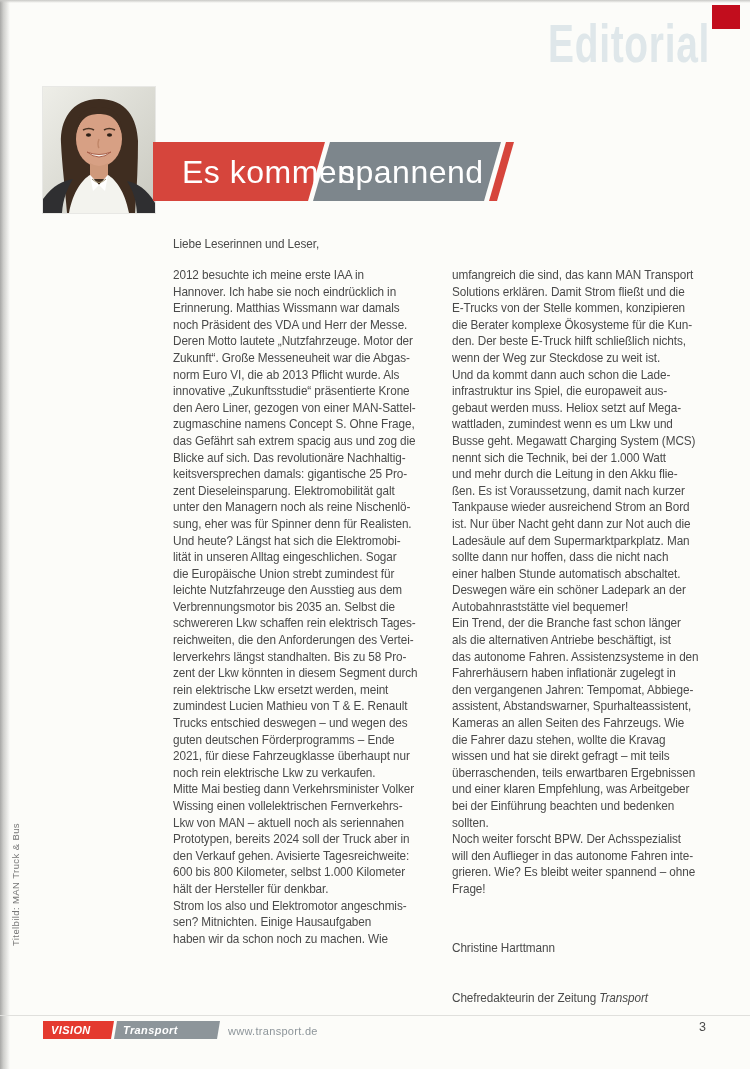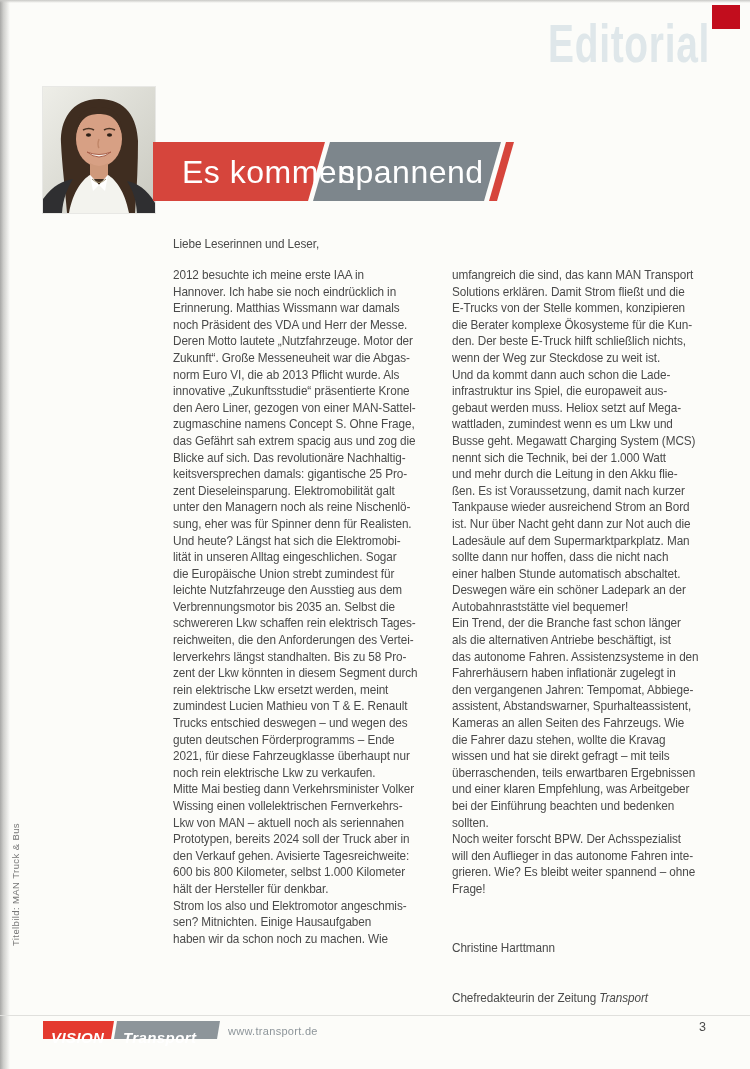--- a/index.html
+++ b/index.html
@@ -44,22 +44,22 @@
   }
   .signature .ital{font-style:italic;}
   .credit{
     position:absolute;left:10px;top:946px;
     transform:rotate(-90deg);transform-origin:0 0;
     white-space:nowrap;font-size:9.5px;color:#757575;letter-spacing:0.4px;
   }
   .footer-rule{position:absolute;left:0;top:1015px;width:750px;height:1px;background:#e0e0dd;}
   .logo{position:absolute;left:43px;top:1021px;width:182px;height:18px;}
   .logo svg{position:absolute;left:0;top:0;}
-  .logo-label{position:absolute;top:8px;height:18px;line-height:18px;
-    color:#ffffff;font-size:15px;font-weight:bold;font-style:italic;letter-spacing:0.4px;}
+  .logo-label{position:absolute;top:0;height:18px;line-height:18px;
+    color:#ffffff;font-size:11px;font-weight:bold;font-style:italic;letter-spacing:0.4px;}
   .lv{left:8px;}
   .lt{left:80px;}
   .url{position:absolute;left:228px;top:1025px;font-size:11px;font-weight:normal;
     color:#8d959a;letter-spacing:0.3px;}
   .pagenum{position:absolute;left:699px;top:1020px;font-size:12.5px;color:#4a4a4a;}
 </style>
 </head>
 <body>
 
 <div class="edge-left"></div>

